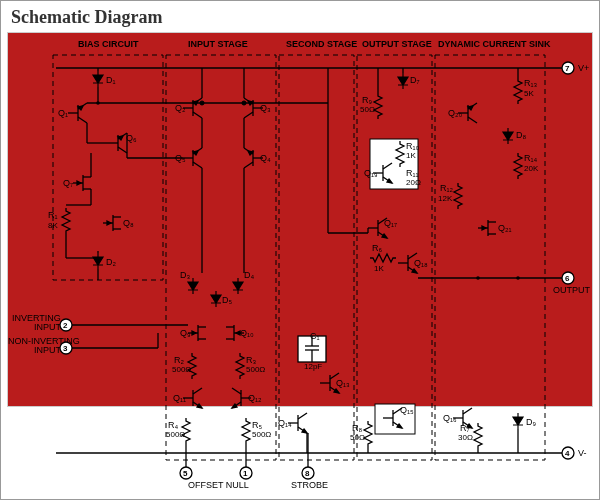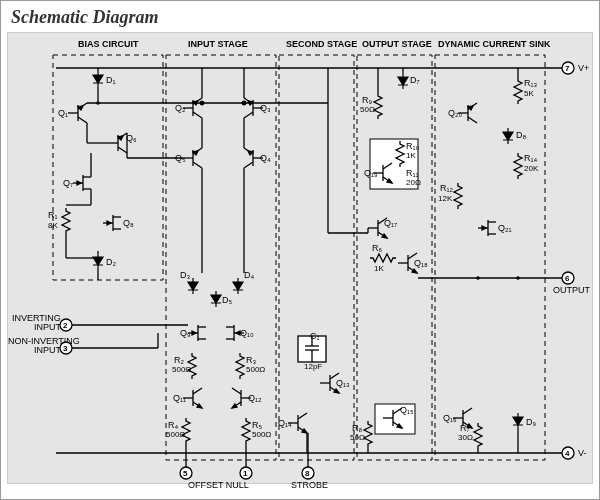--- a/index.html
+++ b/index.html
@@ -1,18 +1,18 @@
 <!DOCTYPE html>
 <html><head>
 <meta charset="utf-8">
 <style>
   body{margin:0;font-family:Georgia,serif;background:#fff;}
   .wrap{width:600px;height:500px;position:relative;background:#fff;border:1px solid #999;box-sizing:border-box;}
-  .title{font-style:italic;font-weight:bold;font-size:18px;padding:6px 10px 2px;color:#333;}
-  .pad{margin:2px 6px 6px;height:452px;background:#e5e5e5;border:1px solid #ccc;box-sizing:border-box;}
+  .title{font-weight:bold;font-size:18px;padding:6px 10px 2px;color:#333;}
+  .pad{margin:2px 6px 6px;height:375px;background:#b91c1c;border:1px solid #ccc;box-sizing:border-box;}
   svg{display:block;}
   text{font-family:Arial,Helvetica,sans-serif;fill:#000;}
   .sec{font-size:9px;font-weight:bold;}
   .lab{font-size:9px;}
   .small{font-size:8px;}
   .hv{font-weight:bold;}
 </style>
 </head>
 <body>
 

